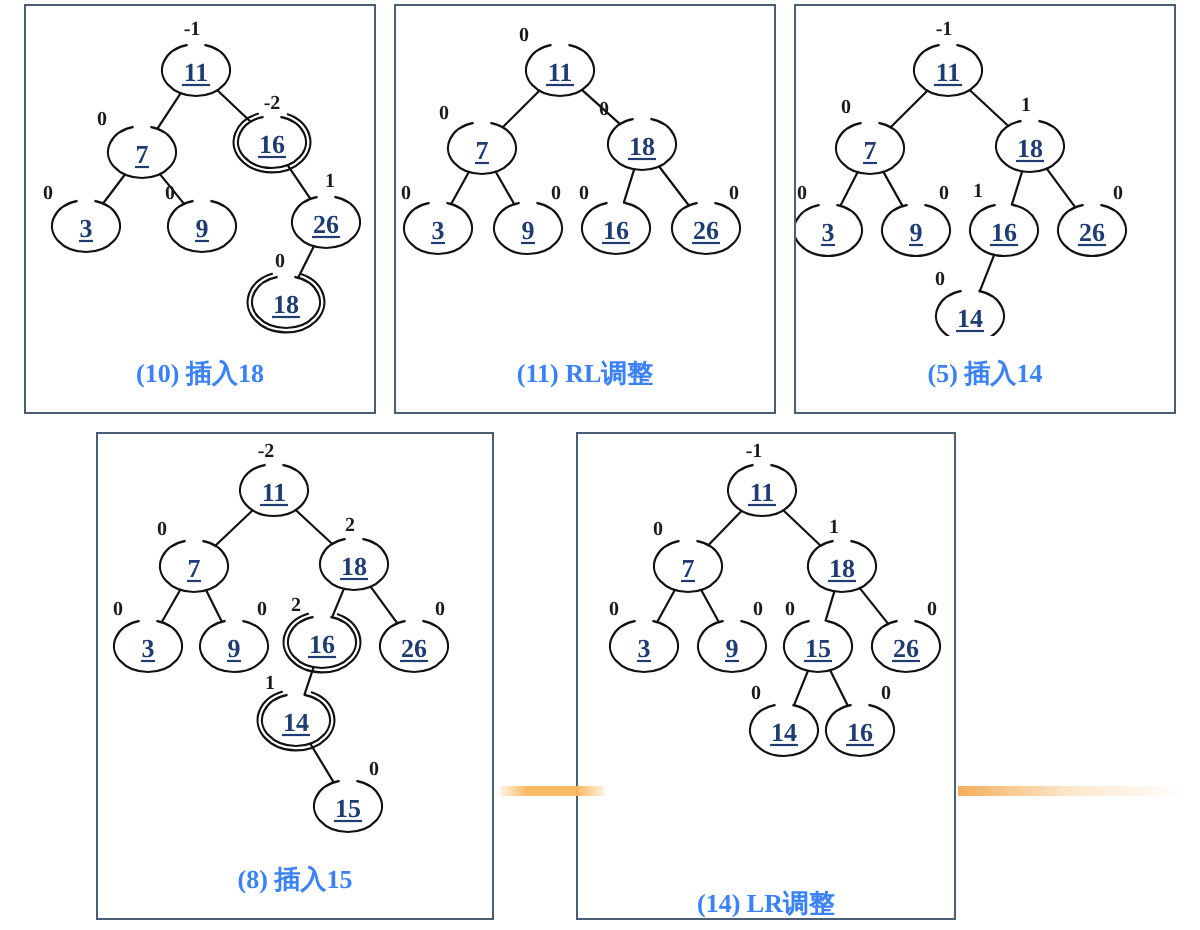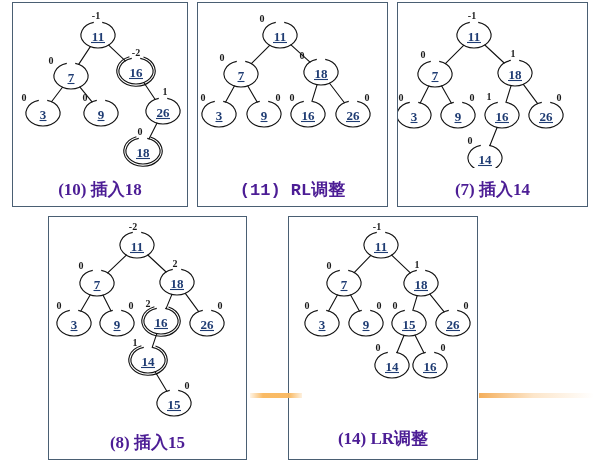--- a/index.html
+++ b/index.html
@@ -25,23 +25,23 @@
     position: absolute;
     left: 0;
     top: 0;
     width: 100%;
   }
   .caption {
     position: absolute;
     left: 0;
     right: 0;
     text-align: center;
-    color: #4c1d95;
+    color: #3b82f6;
     font-weight: bold;
-    font-size: 17px;
+    font-size: 13px;
     font-family: "Liberation Serif", "DejaVu Serif", serif;
     letter-spacing: 0px;
     white-space: nowrap;
   }
   .divider-orange {
     position: absolute;
     height: 5px;
     pointer-events: none;
   }
   .div-mid {
@@ -192,21 +192,21 @@
           <line x1="103" y1="118.5" x2="117" y2="118.5" class="underline"></line>
           <text x="94" y="94" class="bf-label">0</text>
         </g>
         <g>
           <path d="M 159.23 98.41 A 17 13 0 1 1 150.77 98.41" class="circ"></path>
           <text x="155" y="112" class="node-label">26</text>
           <line x1="148" y1="118.5" x2="162" y2="118.5" class="underline"></line>
           <text x="169" y="94" class="bf-label">0</text>
         </g>
       </svg>
-      <div class="caption" style="top: 175px; font-family: Liberation Mono, monospace;">(11) RL调整</div>
+      <div class="caption" style="top: 175px;">(11) RL调整</div>
     </div>
     <div class="panel" style="left: 397px; top: 2px; width: 191px; height: 205px;">
       <svg width="189" height="165" viewBox="0 0 189 165" class="tree-area">
         <line x1="65.67334817129645" y1="42.32665182870355" x2="47.32665182870355" y2="60.67334817129645" class="edge"></line>
         <line x1="86.81911411817237" y1="42.02747162172073" x2="106.18088588182763" y2="59.97252837827927" class="edge"></line>
         <line x1="30.800073648381943" y1="83.10461811506383" x2="22.199926351618057" y2="99.89538188493617" class="edge"></line>
         <line x1="43.702038153818556" y1="82.9471114915896" x2="53.297961846181444" y2="100.0528885084104" class="edge"></line>
         <line x1="113.08438085013273" y1="82.65046186880195" x2="107.91561914986727" y2="99.34953813119805" class="edge"></line>
         <line x1="125.35608979451496" y1="81.3211539151493" x2="139.64391020548504" y2="100.6788460848507" class="edge"></line>
         <line x1="99.08037847830249" y1="124.44374855488192" x2="91.91962152169751" y2="142.55625144511808" class="edge"></line>
@@ -252,21 +252,21 @@
           <line x1="141" y1="119.5" x2="155" y2="119.5" class="underline"></line>
           <text x="161" y="94" class="bf-label">0</text>
         </g>
         <g>
           <path d="M 91.23 142.41 A 17 13 0 1 1 82.77 142.41" class="circ"></path>
           <text x="87" y="156" class="node-label">14</text>
           <line x1="80" y1="162.5" x2="94" y2="162.5" class="underline"></line>
           <text x="72" y="137" class="bf-label">0</text>
         </g>
       </svg>
-      <div class="caption" style="top: 175px;">(7) 插入14</div>
+      <div class="caption" style="top: 175px;">(5) 插入14</div>
     </div>
     <div class="panel" style="left: 48px; top: 216px; width: 199px; height: 244px;">
       <svg width="197" height="204" viewBox="0 0 197 204" class="tree-area">
         <line x1="77.34023327666772" y1="38.12677838716567" x2="58.65976672333228" y2="55.87322161283433" class="edge"></line>
         <line x1="98.83182869183554" y1="38.01944153994787" x2="117.16817130816446" y2="54.98055846005213" class="edge"></line>
         <line x1="41.15727844305802" y1="77.90038531642084" x2="31.84272155694198" y2="94.09961468357916" class="edge"></line>
         <line x1="54.071336926532055" y1="78.14267385306411" x2="61.928663073467945" y2="93.85732614693589" class="edge"></line>
         <line x1="122.91121873286548" y1="77.4039043386404" x2="117.08878126713452" y2="91.5960956613596" class="edge"></line>
         <line x1="136.30107167317308" y1="76.34479795333657" x2="149.69892832682692" y2="94.65520204666343" class="edge"></line>
         <line x1="107.8009370135828" y1="116.5971889592516" x2="103.1990629864172" y2="130.40281104074842" class="edge"></line>
@@ -388,18 +388,18 @@
           <line x1="96" y1="155.5" x2="110" y2="155.5" class="underline"></line>
           <text x="89" y="130" class="bf-label">0</text>
         </g>
         <g>
           <path d="M 145.23 135.41 A 17 13 0 1 1 136.77 135.41" class="circ"></path>
           <text x="141" y="149" class="node-label">16</text>
           <line x1="134" y1="155.5" x2="148" y2="155.5" class="underline"></line>
           <text x="154" y="130" class="bf-label">0</text>
         </g>
       </svg>
-      <div class="caption" style="top: 210px;">(14) LR调整</div>
+      <div class="caption" style="top: 226px;">(14) LR调整</div>
     </div>
   </div>
 
 <div class="divider-orange div-mid"></div>
 <div class="divider-orange div-right"></div>
 
 </body></html>

